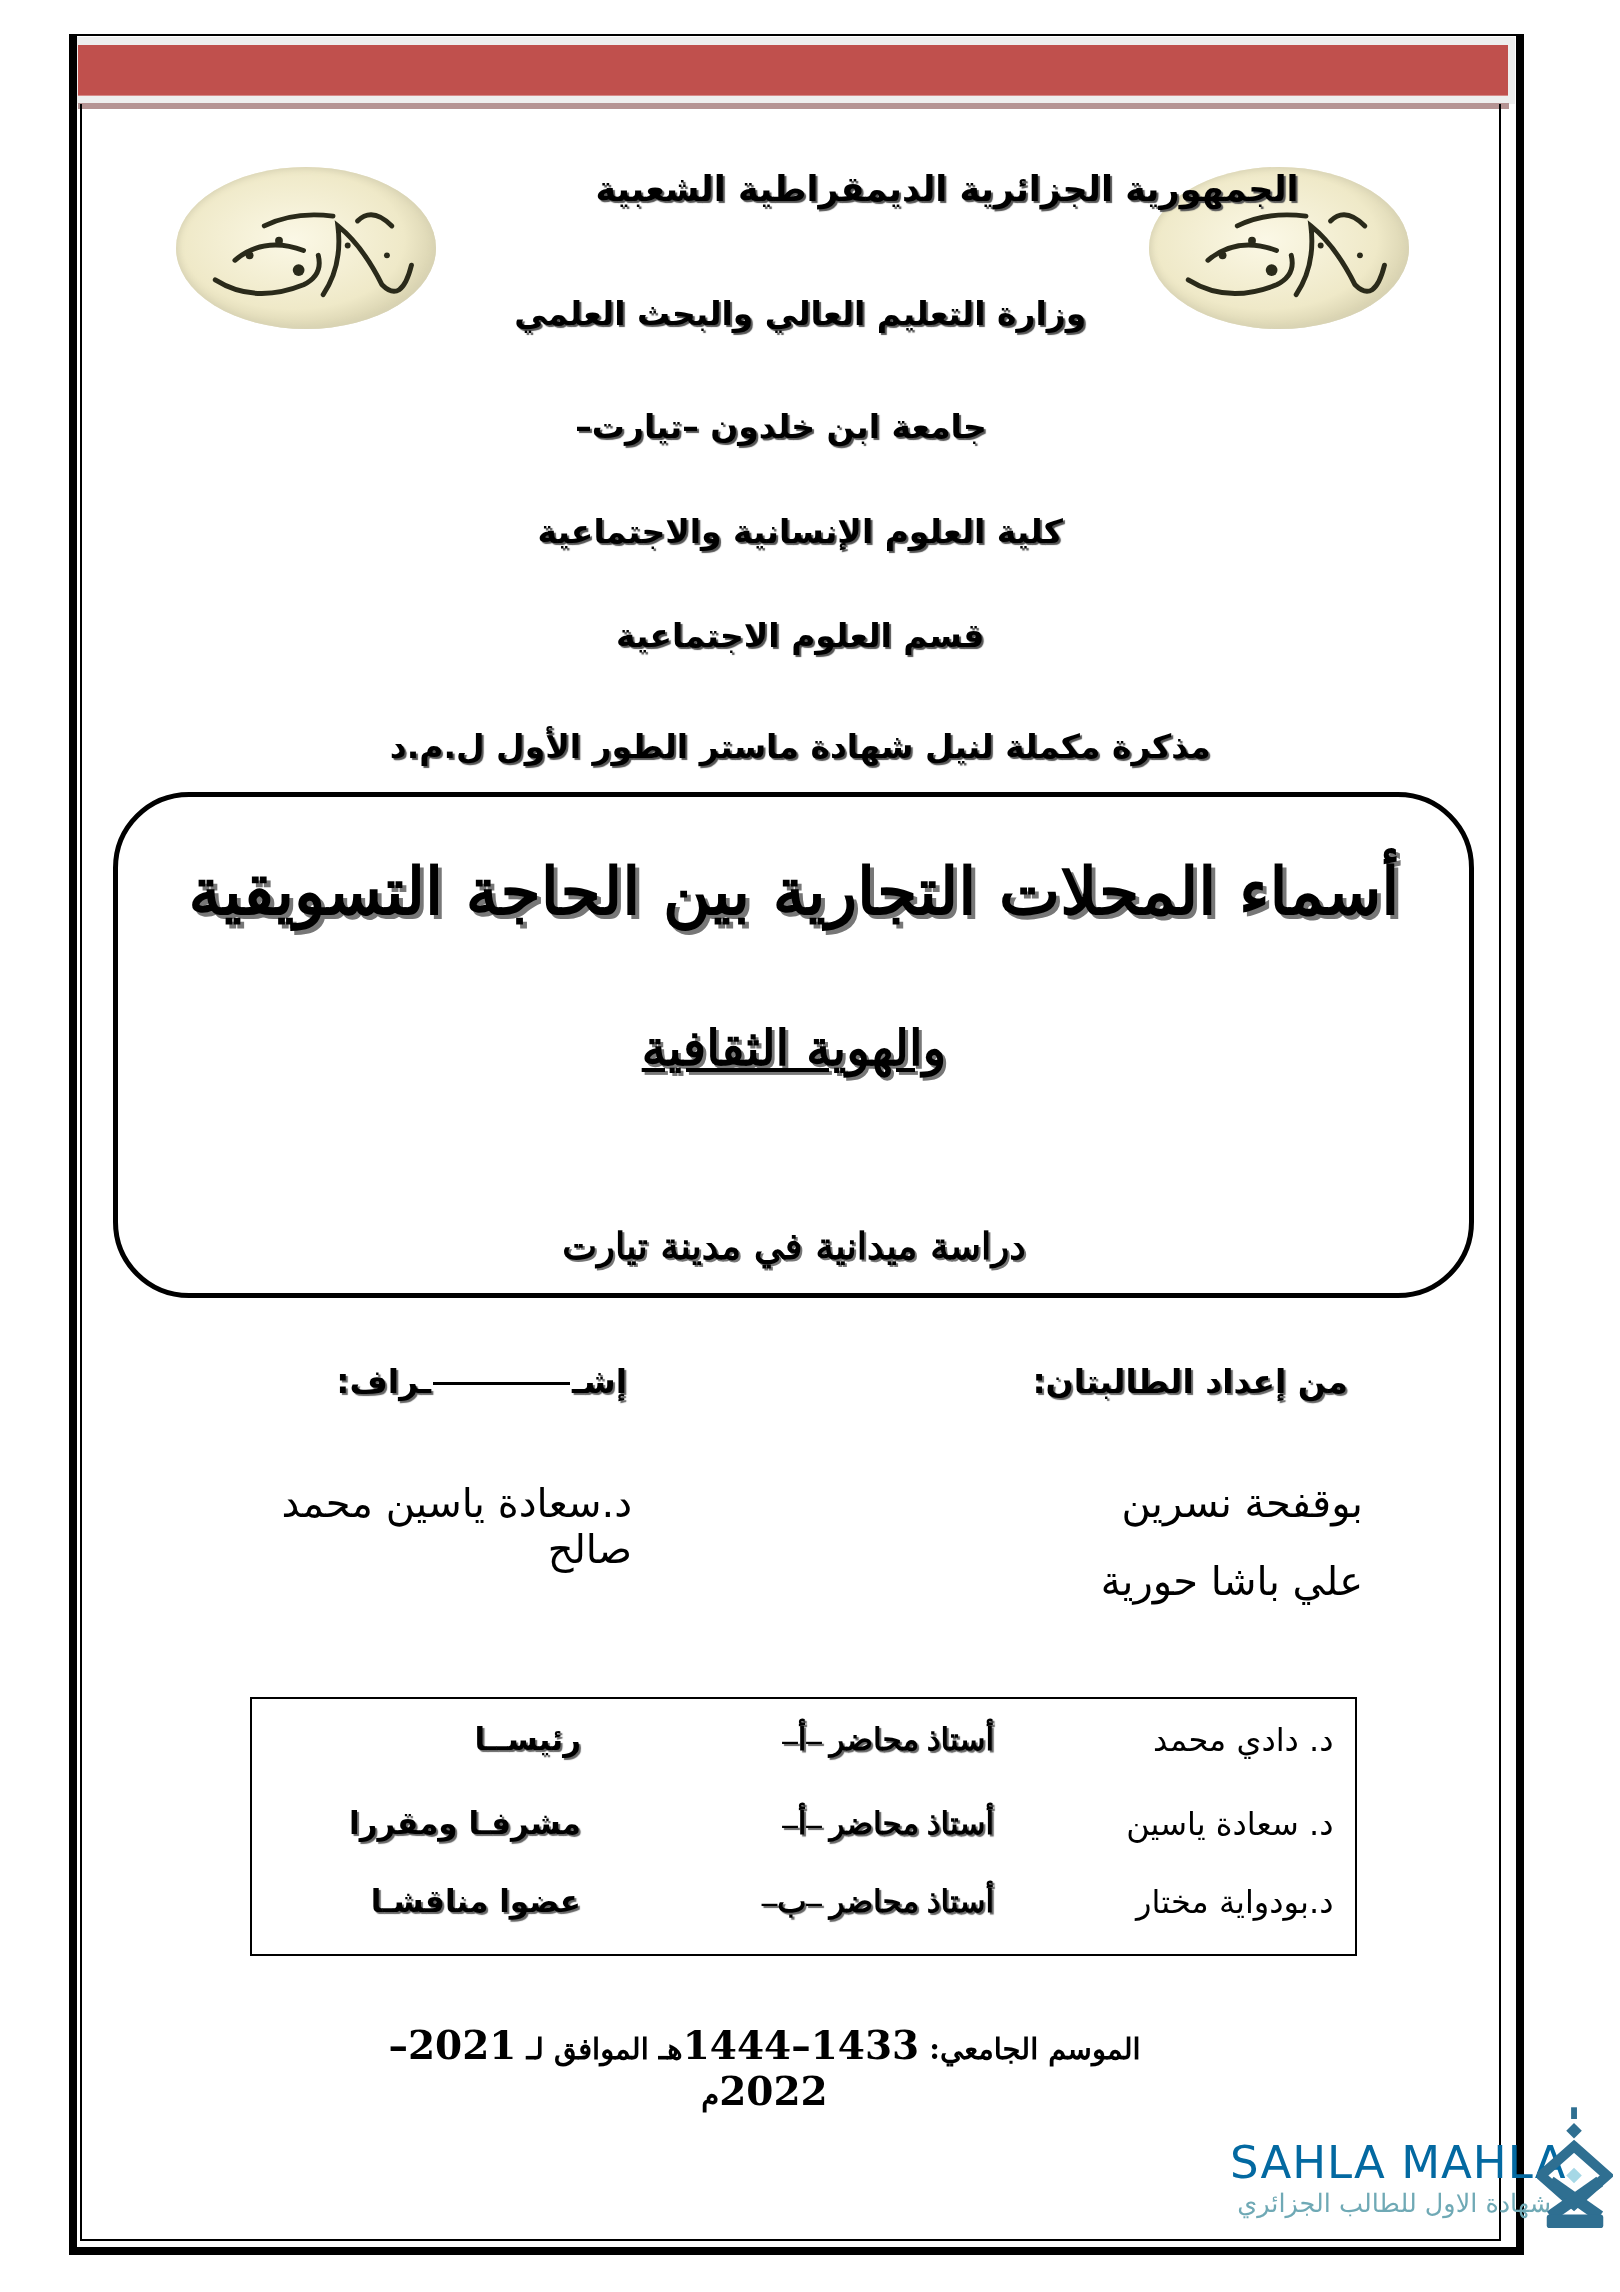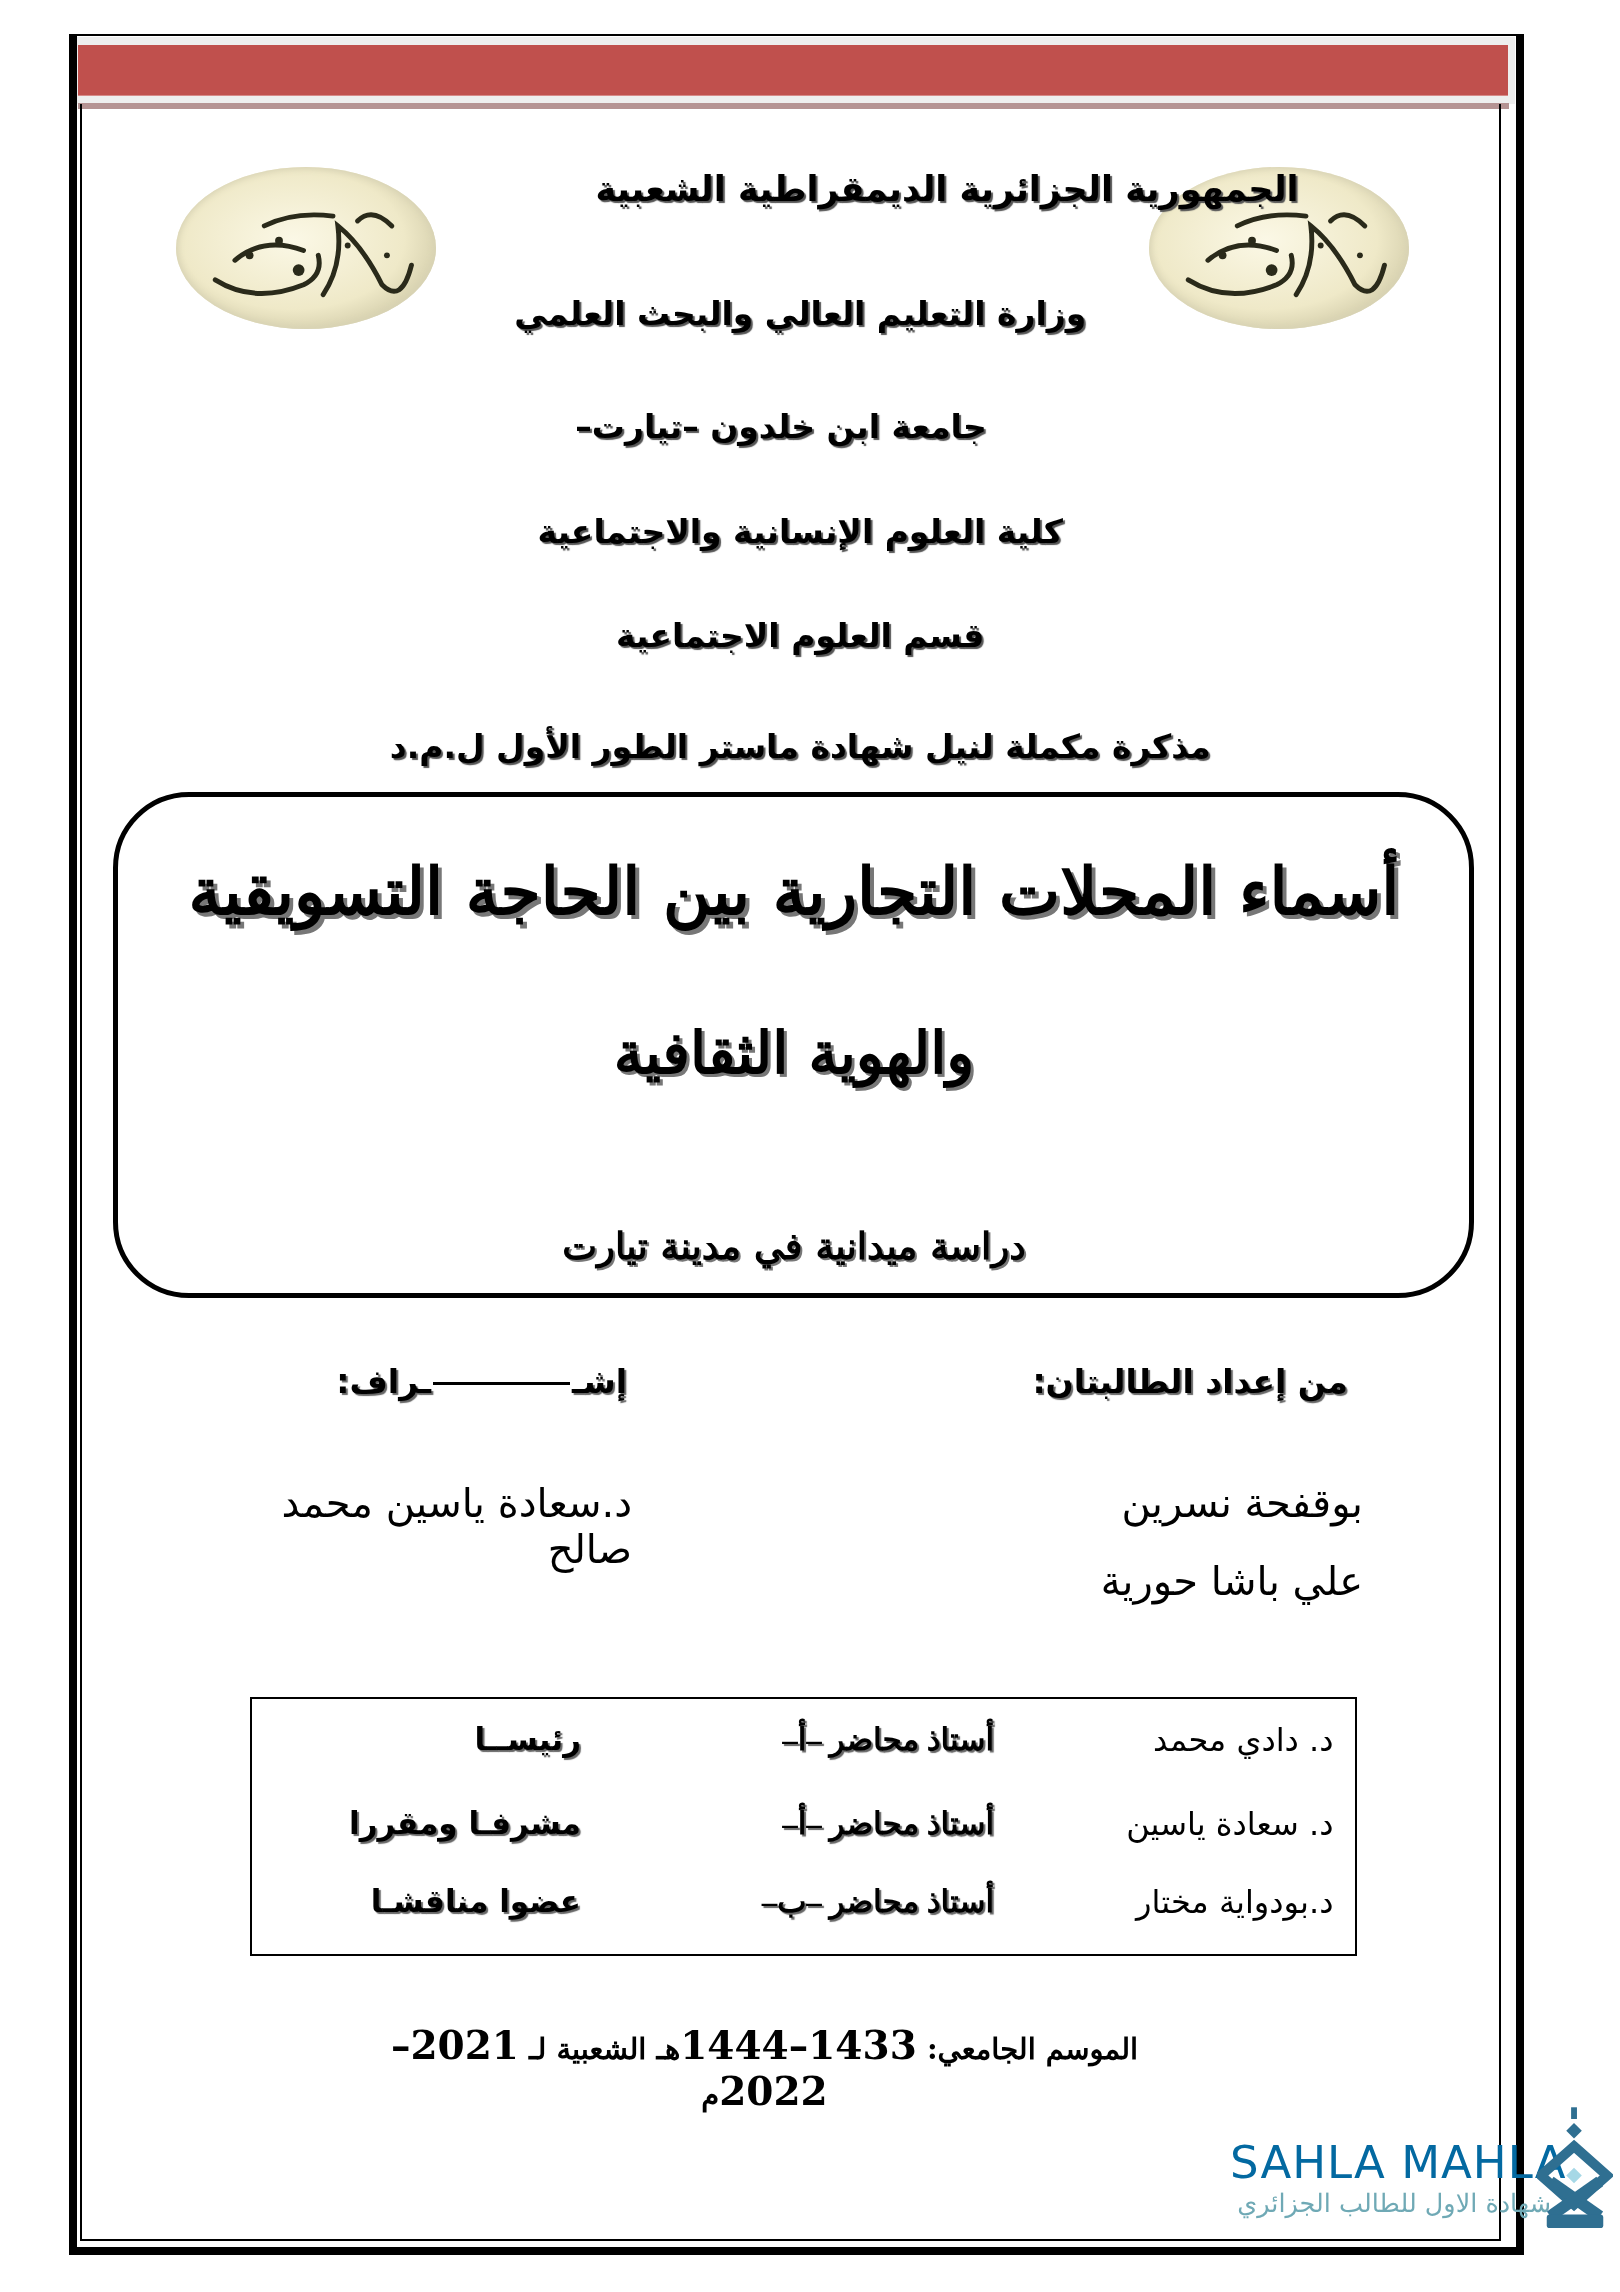--- a/index.html
+++ b/index.html
@@ -38,22 +38,22 @@
   .h5 { top:616px; font-size:33px; left:-9.8px; }
   .h6 { top:727px; font-size:33px; left:-9.8px; }
 
   
   .title-box { left:113px; top:792px; width:1351px; height:496px;
                border:5.9px solid #000; border-radius:76px; }
   .title-main { left:113px; top:853px; width:1362px; text-align:center; direction:rtl;
                 font-family:"DejaVu Serif", serif; font-weight:bold; font-size:65px;
                 letter-spacing:-1px; text-shadow:3.9px 3.9px 0 #777; }
   .title-sub { left:113px; top:1019px; width:1362px; text-align:center; direction:rtl;
-               font-family:"DejaVu Serif", serif; font-weight:bold; font-size:58px;
-               text-shadow:2.9px 2.9px 0 #777; }
+               font-family:"DejaVu Serif", serif; font-weight:bold; font-size:49px;
+               text-shadow:2.9px 2.9px 0 #777;text-decoration:underline; }
   .title-study { left:113px; top:1224px; width:1362px; text-align:center; direction:rtl;
                  font-family:"DejaVu Serif", serif; font-weight:bold; font-size:37px;
                  text-shadow:2px 2px 0 #777; }
 
   
   .lbl { font-weight:bold; font-size:33px; direction:rtl; text-shadow:2px 2px 1px #666; }
   .students-label { right:272px; top:1362px; }
   .supervisor-label { left:323px; top:1362px; width:304px; text-align:right; }
   .supervisor-label .dash { display:inline-block; width:137px; border-bottom:3.9px solid #000;
                              vertical-align:middle; margin:0 2px; }
@@ -164,21 +164,21 @@
   </div>
   <div class="crow r3">
     <span class="c-name">د.بودواية مختار</span>
     <span class="c-rank">أستاذ محاضر –ب–</span>
     <span class="c-role">عضوا مناقشـا</span>
   </div>
 </div>
 
 <div class="abs year">
   <span>الموسم الجامعي:</span>
-  <span class="big">1433–1444</span><span>هـ الشعبية لـ</span>
+  <span class="big">1433–1444</span><span>هـ الموافق لـ</span>
   <span class="big">2021–2022</span><span>م</span>
 </div>
 
 <div class="abs wm-text">SAHLA MAHLA</div>
 <div class="abs wm-sub">شهادة الاول للطالب الجزائري</div>
 <div class="abs wm-icon">
   <svg viewBox="0 0 78 140" width="76" height="137">
     <g fill="#2f6f91">
       <rect x="35" y="0" width="6" height="12"></rect>
       <polygon points="38,16 46,24 38,32 30,24"></polygon>

